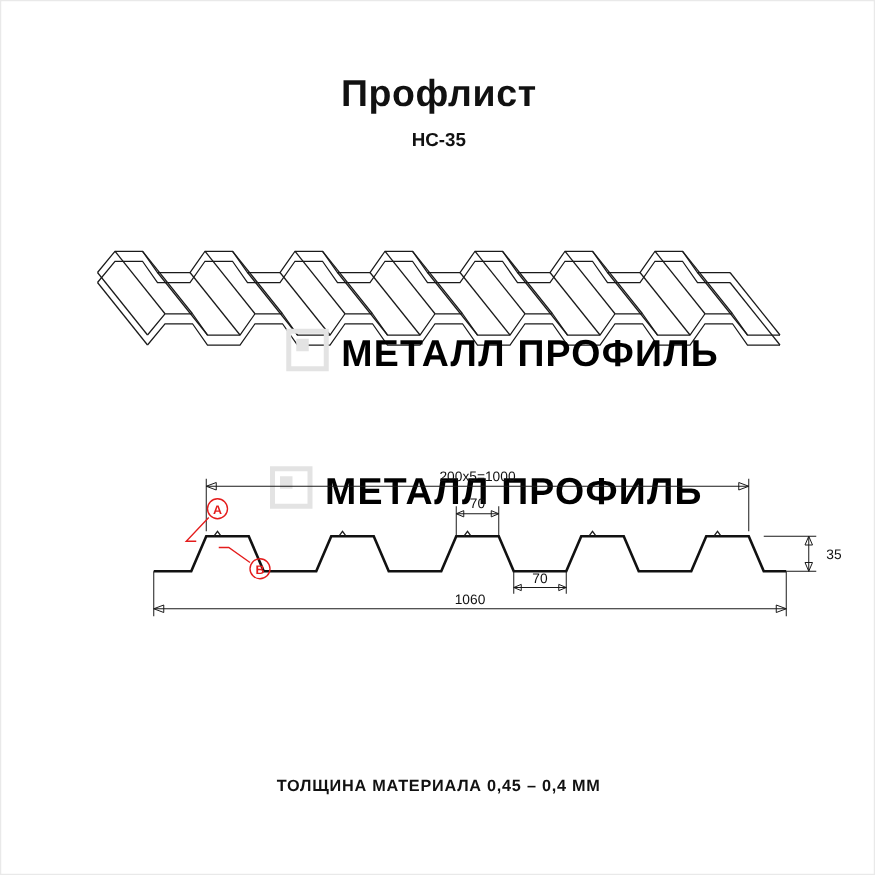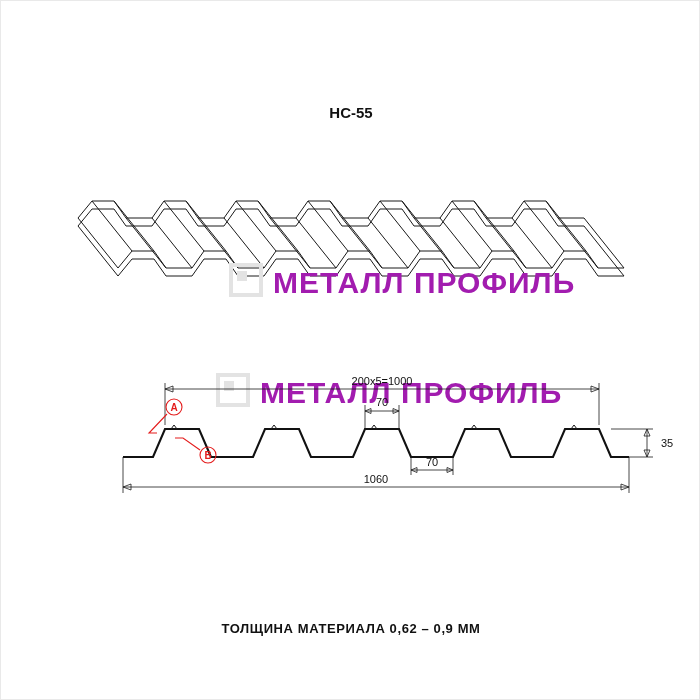--- a/index.html
+++ b/index.html
@@ -52,21 +52,21 @@
   .section-wrap {
     position: absolute;
     top: 374px;
     left: 60px;
     width: 590px;
     height: 145px;
   }
   .watermark {
     position: absolute;
     pointer-events: none;
-    color: #a21caf;
+    color: #000000;
     font-weight: bold;
     font-size: 30px;
     letter-spacing: 1px;
     white-space: nowrap;
   }
   .wm1 { top: 262px; left: 228px; }
   .wm2 { top: 372px; left: 215px; }
   .wm-mark {
     display: inline-block;
     width: 26px;
@@ -102,21 +102,22 @@
   .dim { fill: none; stroke: #1a1a1a; stroke-width: 0.8; }
   .dim-txt { font-family: "Liberation Sans", sans-serif; font-size: 11px; fill: #111; }
   .red { fill: none; stroke: #e41c1c; stroke-width: 1.1; }
   .red-txt { font-family: "Liberation Sans", sans-serif; font-size: 10px; fill: #e41c1c; font-weight: bold; }
 </style>
 </head>
 <body>
 
 <div class="page">
 
-  <div class="subtitle">НС-55</div>
+  <div class="title">Профлист</div>
+  <div class="subtitle">НС-35</div>
 
   <div class="iso-wrap">
     <svg width="590" height="145" viewBox="0 0 590 145">
       <g>
 
         <path class="ln" d="M22,52 L36,35 L58,35 L70,52 L96,52 L108,35 L130,35 L142,52 L168,52 L180,35 L202,35 L214,52 L240,52 L252,35 L274,35 L286,52 L312,52 L324,35 L346,35 L358,52 L384,52 L396,35 L418,35 L430,52 L456,52 L468,35 L490,35 L502,52 L528,52"></path>
 
         <path class="ln" d="M22,60 L36,43 L58,43 L70,60 L96,60 L108,43 L130,43 L142,60 L168,60 L180,43 L202,43 L214,60 L240,60 L252,43 L274,43 L286,60 L312,60 L324,43 L346,43 L358,60 L384,60 L396,43 L418,43 L430,60 L456,60 L468,43 L490,43 L502,60 L528,60"></path>
 
         <path class="ln" d="M62,102 L76,85 L98,85 L110,102 L136,102 L148,85 L170,85 L182,102 L208,102 L220,85 L242,85 L254,102 L280,102 L292,85 L314,85 L326,102 L352,102 L364,85 L386,85 L398,102 L424,102 L436,85 L458,85 L470,102 L496,102 L508,85 L530,85 L542,102 L568,102"></path>
@@ -235,15 +236,15 @@
       </g>
       <g>
         <circle class="red" cx="147" cy="80" r="8"></circle>
         <text class="red-txt" x="147" y="84" text-anchor="middle">B</text>
         <path class="red" d="M139,75 L122,63 L114,63"></path>
       </g>
 
     </svg>
   </div>
 
-  <div class="footer">ТОЛЩИНА МАТЕРИАЛА 0,62 – 0,9 ММ</div>
+  <div class="footer">ТОЛЩИНА МАТЕРИАЛА 0,45 – 0,4 ММ</div>
 
 </div>
 
 </body></html>

